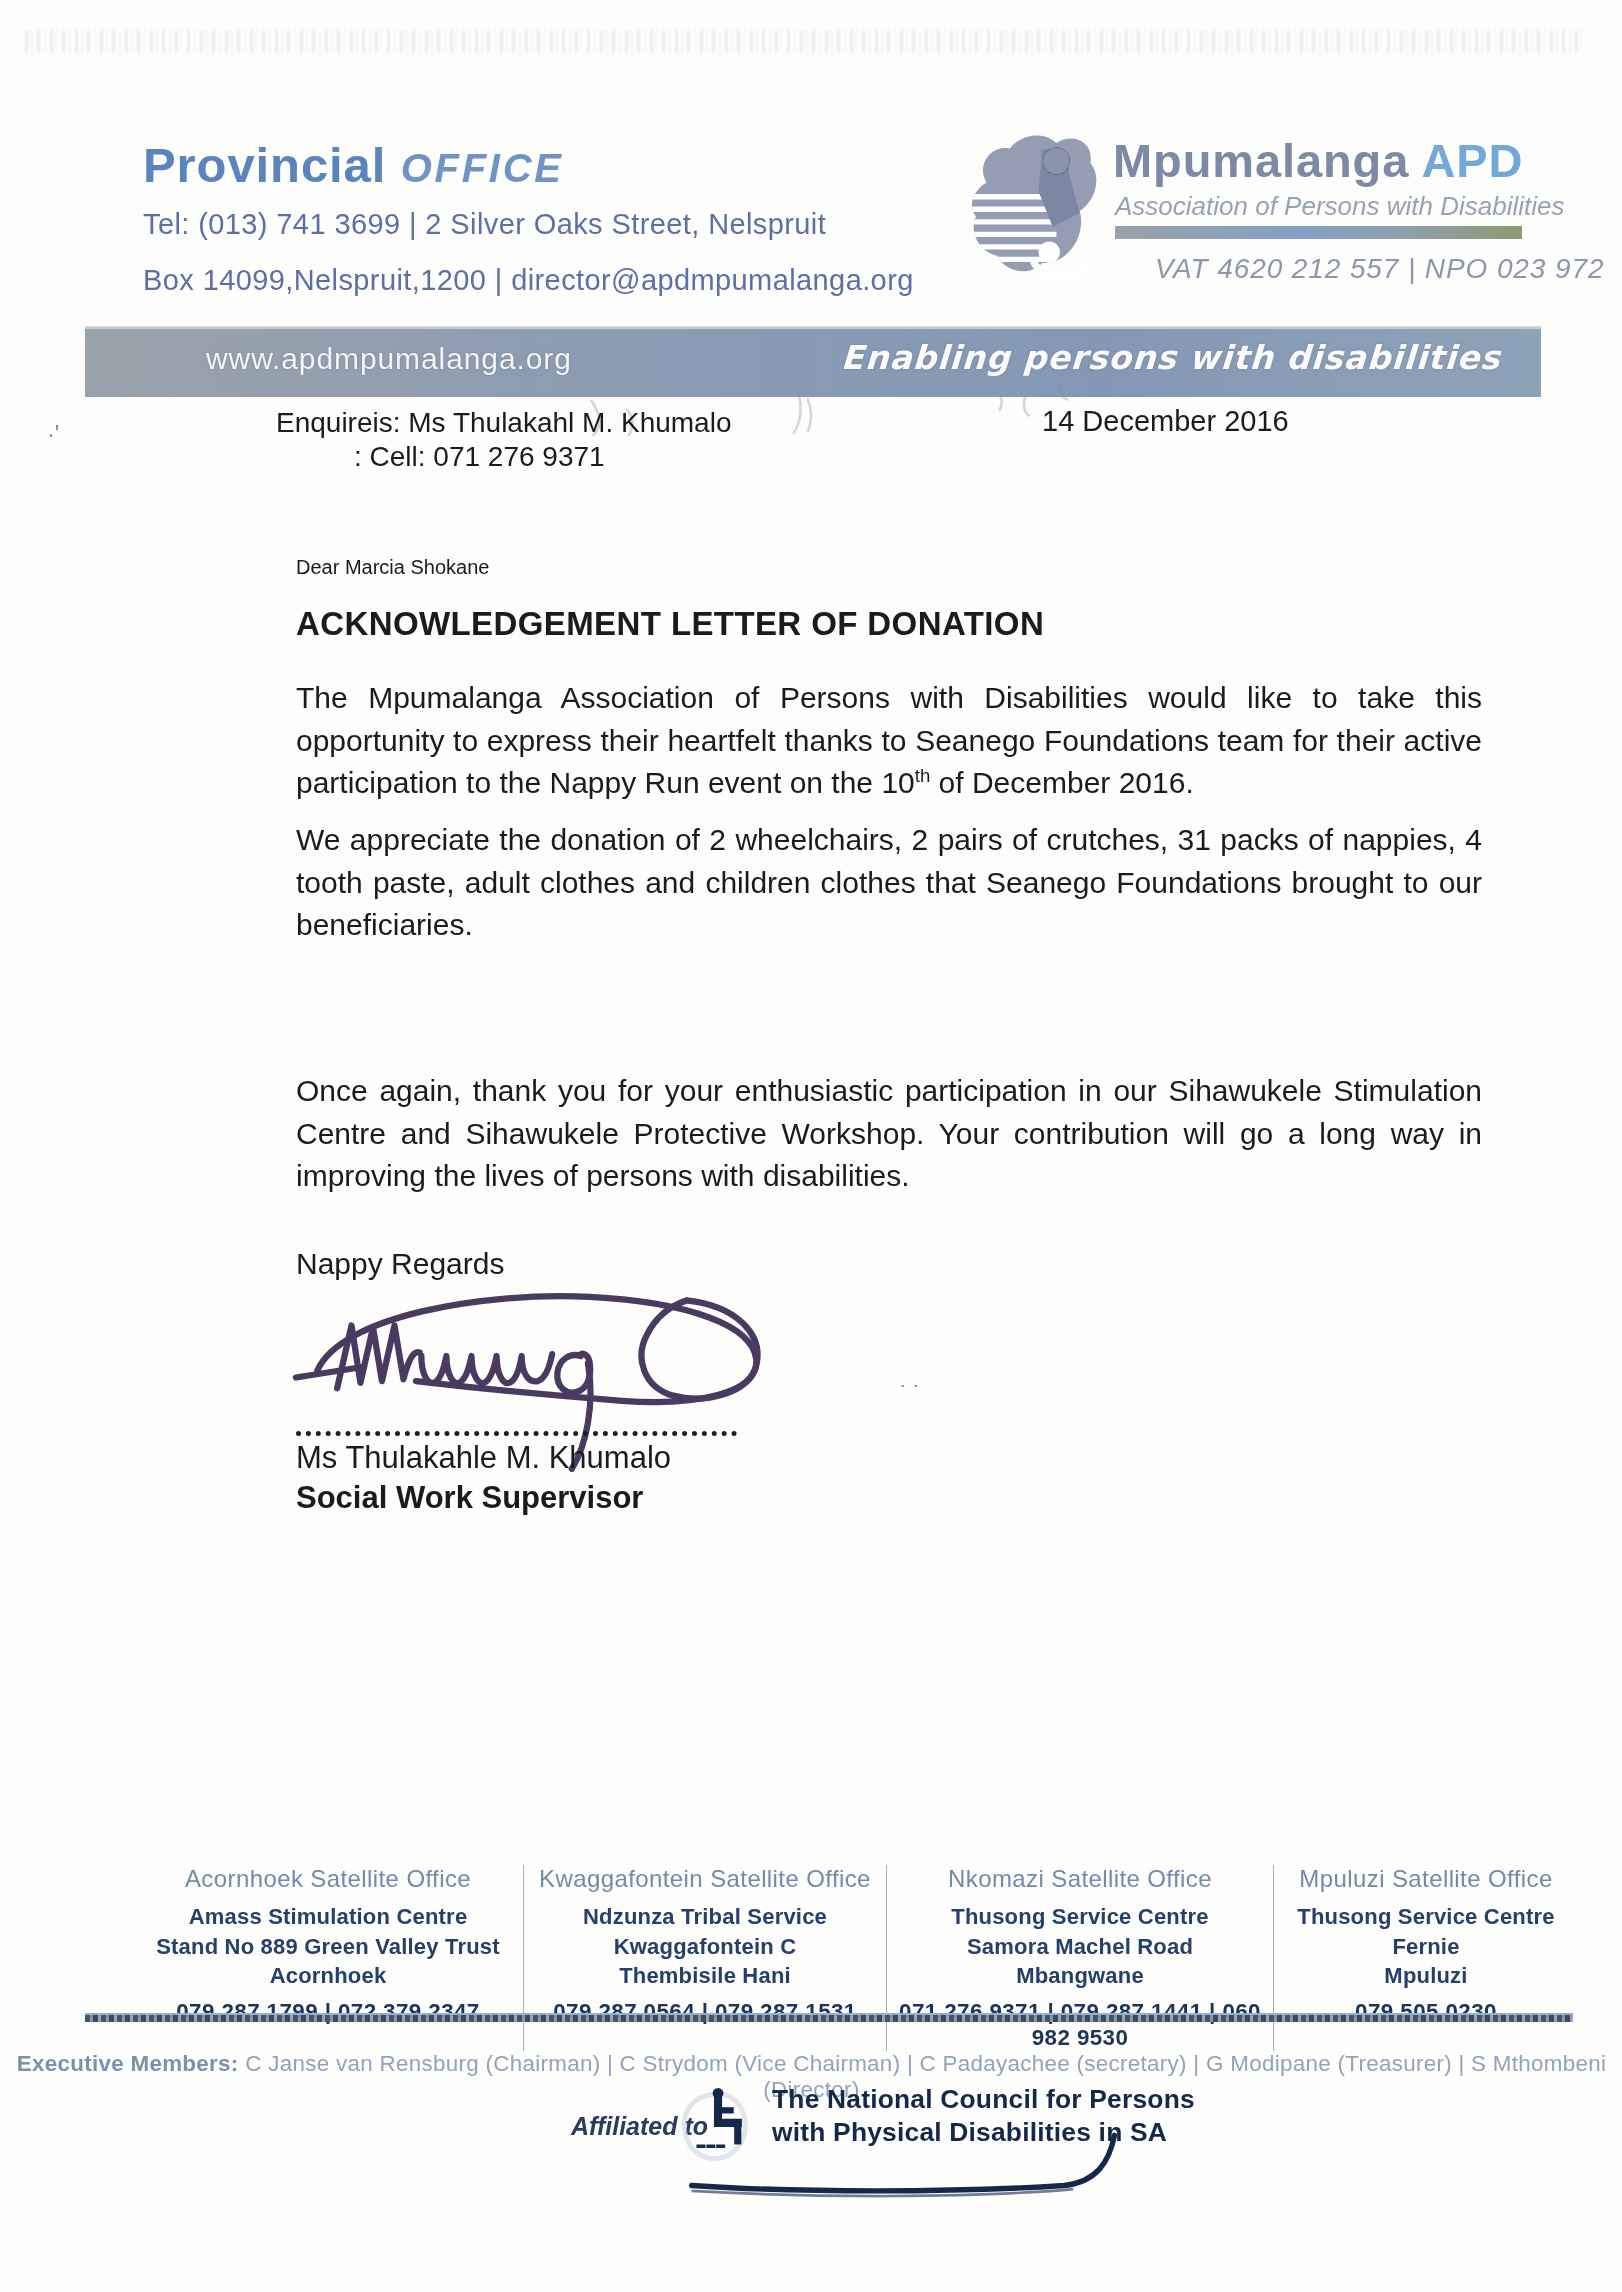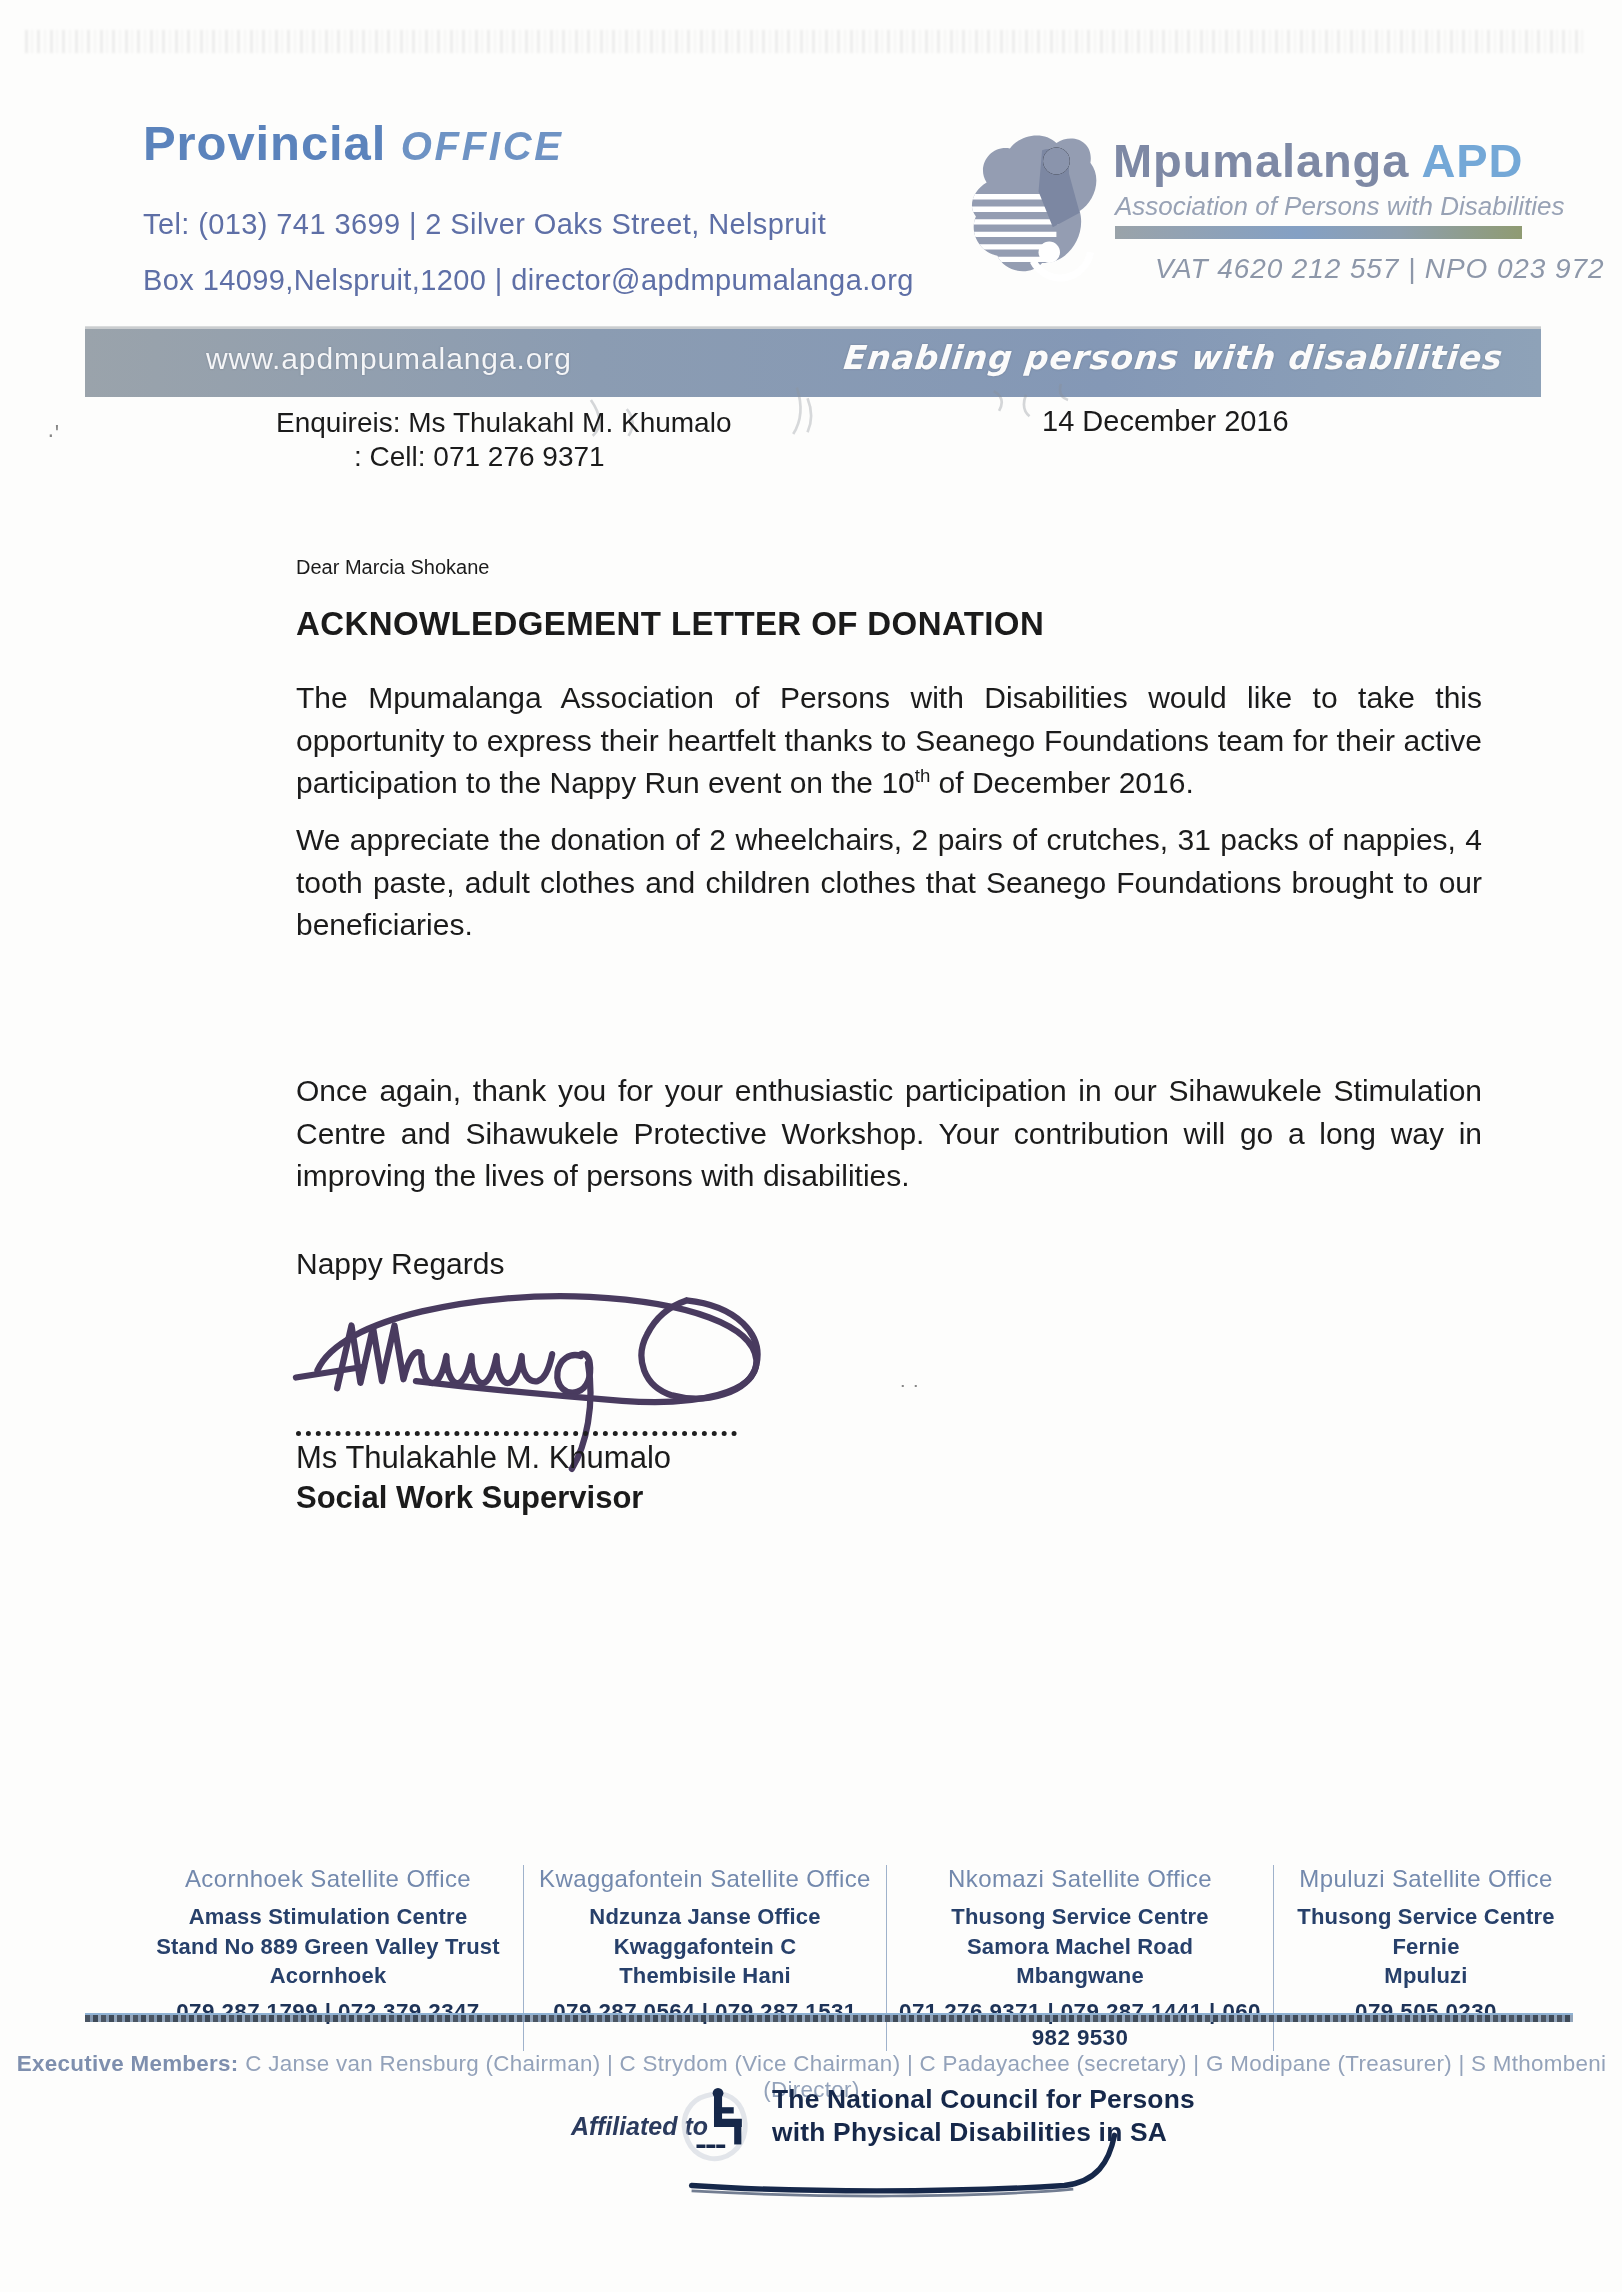--- a/index.html
+++ b/index.html
@@ -11,21 +11,21 @@
   .abs{position:absolute;}
   
   .noise-band{
     top:30px; left:25px; width:1558px; height:23px; opacity:.5;
     background:repeating-linear-gradient(90deg, rgba(120,120,120,.25) 0 2.7px, rgba(255,255,255,0) 2.7px 6.3px, rgba(150,150,150,.18) 6.3px 8px, rgba(255,255,255,0) 8px 12.5px);
     filter:blur(0.9px);
   }
   .pencil{opacity:.35;}
   .tinymark{color:#555; font-size:23px; opacity:.7;}
   
-  .office-title{ top:115px; left:143px; font-size:49px; font-weight:bold; color:#5b83bc; letter-spacing:0.9px;}
+  .office-title{ top:137px; left:143px; font-size:49px; font-weight:bold; color:#5b83bc; letter-spacing:0.9px;}
   .office-title .suffix{ font-weight:bold; font-style:italic; font-size:40px; color:#6e93c4; letter-spacing:2.7px;}
   .contact1{ top:208px; left:143px; font-size:29px; color:#5e6fa6; letter-spacing:0.4px;}
   .contact2{ top:264px; left:143px; font-size:29px; color:#5e6fa6; letter-spacing:0.4px;}
   .org-name{ top:133px; left:1113px; font-size:47px; font-weight:bold; letter-spacing:0.9px;}
   .org-name .nm{color:#7e89a5;}
   .org-name .ab{color:#74a8d7;}
   .org-sub{ top:191px; left:1115px; font-size:26px; font-style:italic; color:#98a2b5;}
   .org-bar{ top:226px; left:1115px; width:407px; height:13.4px;
     background:linear-gradient(90deg,#9aa3a9,#84a0c4 45%,#8e9fae 70%,#8f9b72);}
   .vat-line{ top:253px; left:1155px; font-size:28px; font-style:italic; color:#8d97a9; letter-spacing:0.9px;}
@@ -172,21 +172,21 @@
   <div class="abs offices">
     <div class="office c1">
       <div class="oh">Acornhoek Satellite Office</div>
       <div class="ol">Amass Stimulation Centre</div>
       <div class="ol">Stand No 889 Green Valley Trust</div>
       <div class="ol">Acornhoek</div>
       <div class="ph">079 287 1799 | 072 379 2347</div>
     </div>
     <div class="office c2">
       <div class="oh">Kwaggafontein Satellite Office</div>
-      <div class="ol">Ndzunza Janse Office</div>
+      <div class="ol">Ndzunza Tribal Service</div>
       <div class="ol">Kwaggafontein C</div>
       <div class="ol">Thembisile Hani</div>
       <div class="ph">079 287 0564 | 079 287 1531</div>
     </div>
     <div class="office c3">
       <div class="oh">Nkomazi Satellite Office</div>
       <div class="ol">Thusong Service Centre</div>
       <div class="ol">Samora Machel Road</div>
       <div class="ol">Mbangwane</div>
       <div class="ph">071 276 9371 | 079 287 1441 | 060 982 9530</div>

